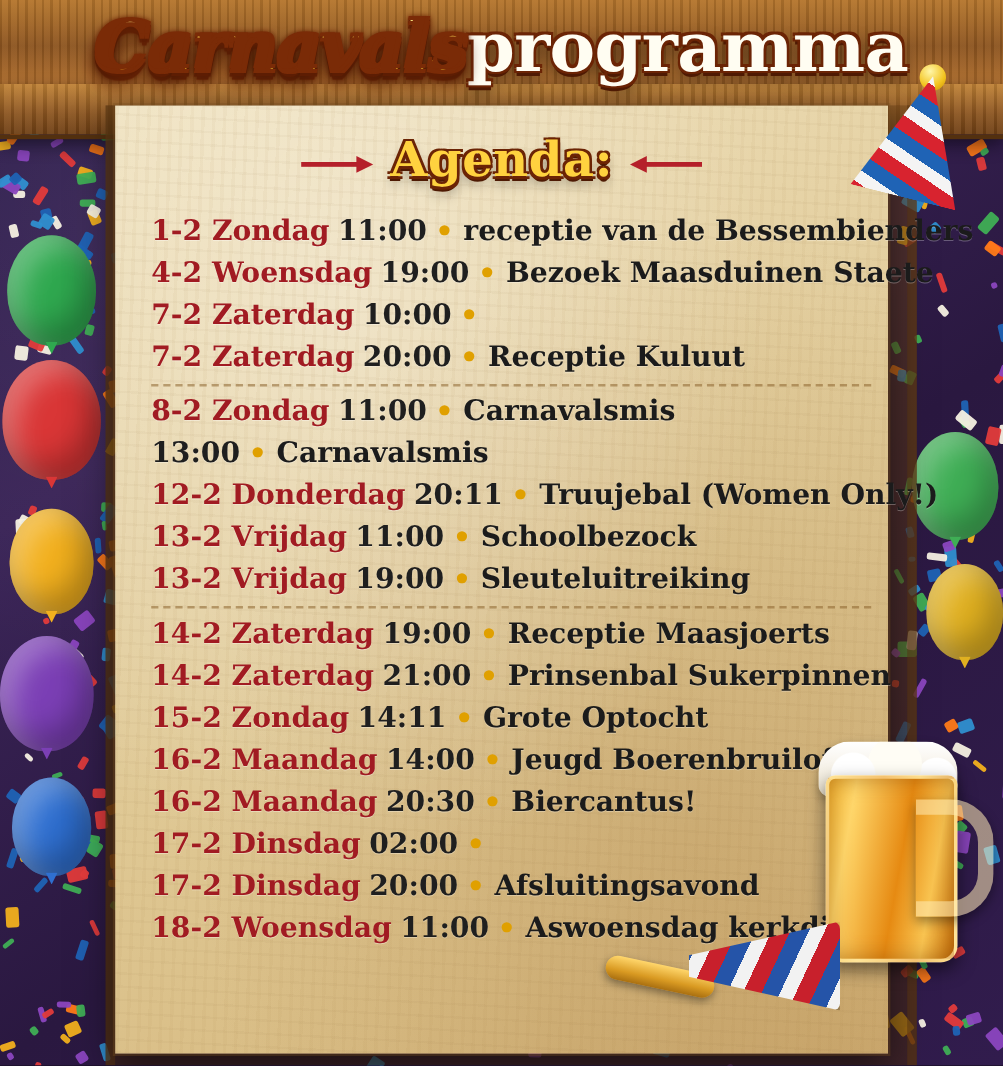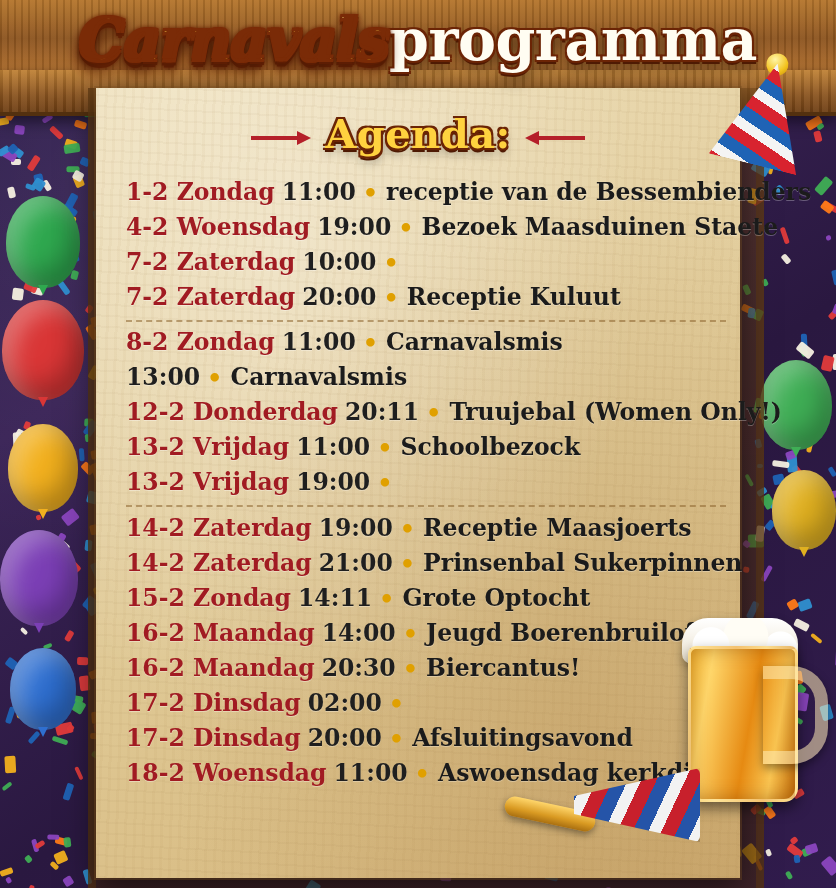--- a/index.html
+++ b/index.html
@@ -736,20 +736,21 @@
         <li class="agenda-item">
           <span class="date">13-2 Vrijdag</span>
           <span class="time">11:00</span>
           <span class="dot">•</span>
           <span class="desc">Schoolbezock</span>
         </li>
         <li class="agenda-item sep">
           <span class="date">13-2 Vrijdag</span>
           <span class="time">19:00</span>
           <span class="dot">•</span>
+          <span class="desc">Sleuteluitreiking</span>
         </li>
         <li class="agenda-item">
           <span class="date">14-2 Zaterdag</span>
           <span class="time">19:00</span>
           <span class="dot">•</span>
           <span class="desc">Receptie Maasjoerts</span>
         </li>
         <li class="agenda-item">
           <span class="date">14-2 Zaterdag</span>
           <span class="time">21:00</span>

